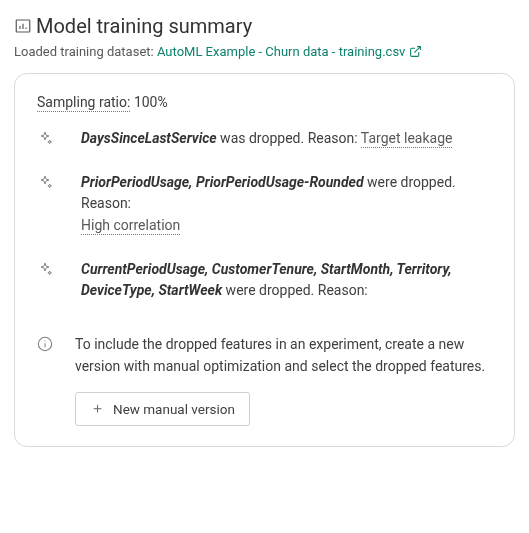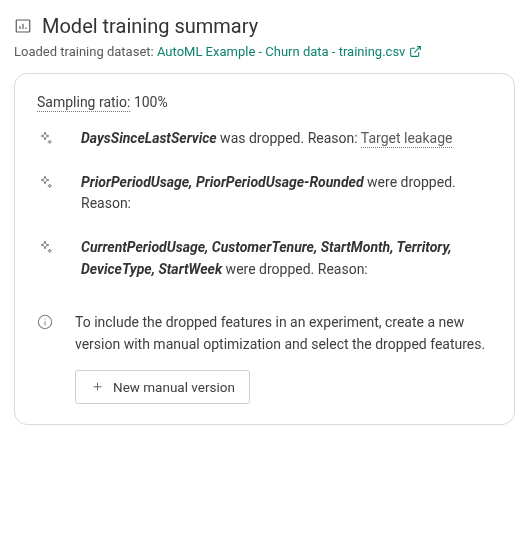--- a/index.html
+++ b/index.html
@@ -8,21 +8,21 @@
     padding: 14px;
     font-family: -apple-system, BlinkMacSystemFont, "Segoe UI", Roboto, Arial, sans-serif;
     background: #ffffff;
     color: #404040;
     font-size: 14px;
     width: 529px;
   }
   .header-row {
     display: flex;
     align-items: center;
-    gap: 10px;
+    gap: 4px;
     margin-bottom: 6px;
   }
   .header-icon {
     width: 18px;
     height: 18px;
     color: #595959;
     flex-shrink: 0;
   }
   h1 {
     font-size: 20px;
@@ -160,21 +160,21 @@
             <path d="M12 3l1.5 4.5L18 9l-4.5 1.5L12 15l-1.5-4.5L6 9l4.5-1.5z"></path>
             <path d="M19 15l.7 2 2 .7-2 .7-.7 2-.7-2-2-.7 2-.7z"></path>
           </svg></span>
         <div><span class="features">DaysSinceLastService</span><span> was dropped. Reason: </span><span class="reason-link">Target leakage</span></div>
       </li>
       <li class="item">
         <span class="item-icon"><svg viewBox="0 0 24 24" fill="none" stroke="currentColor" stroke-width="1.4">
             <path d="M12 3l1.5 4.5L18 9l-4.5 1.5L12 15l-1.5-4.5L6 9l4.5-1.5z"></path>
             <path d="M19 15l.7 2 2 .7-2 .7-.7 2-.7-2-2-.7 2-.7z"></path>
           </svg></span>
-        <div><span class="features">PriorPeriodUsage, PriorPeriodUsage-Rounded</span><span> were dropped. Reason:</span></div>
+        <div><span class="features">PriorPeriodUsage, PriorPeriodUsage-Rounded</span><span> were dropped. Reason:</span><div><span class="reason-link">High correlation</span></div></div>
       </li>
       <li class="item">
         <span class="item-icon"><svg viewBox="0 0 24 24" fill="none" stroke="currentColor" stroke-width="1.4">
             <path d="M12 3l1.5 4.5L18 9l-4.5 1.5L12 15l-1.5-4.5L6 9l4.5-1.5z"></path>
             <path d="M19 15l.7 2 2 .7-2 .7-.7 2-.7-2-2-.7 2-.7z"></path>
           </svg></span>
         <div><span class="features">CurrentPeriodUsage, CustomerTenure, StartMonth, Territory, DeviceType, StartWeek</span><span> were dropped. Reason:</span></div>
       </li>
     </ul>
 

